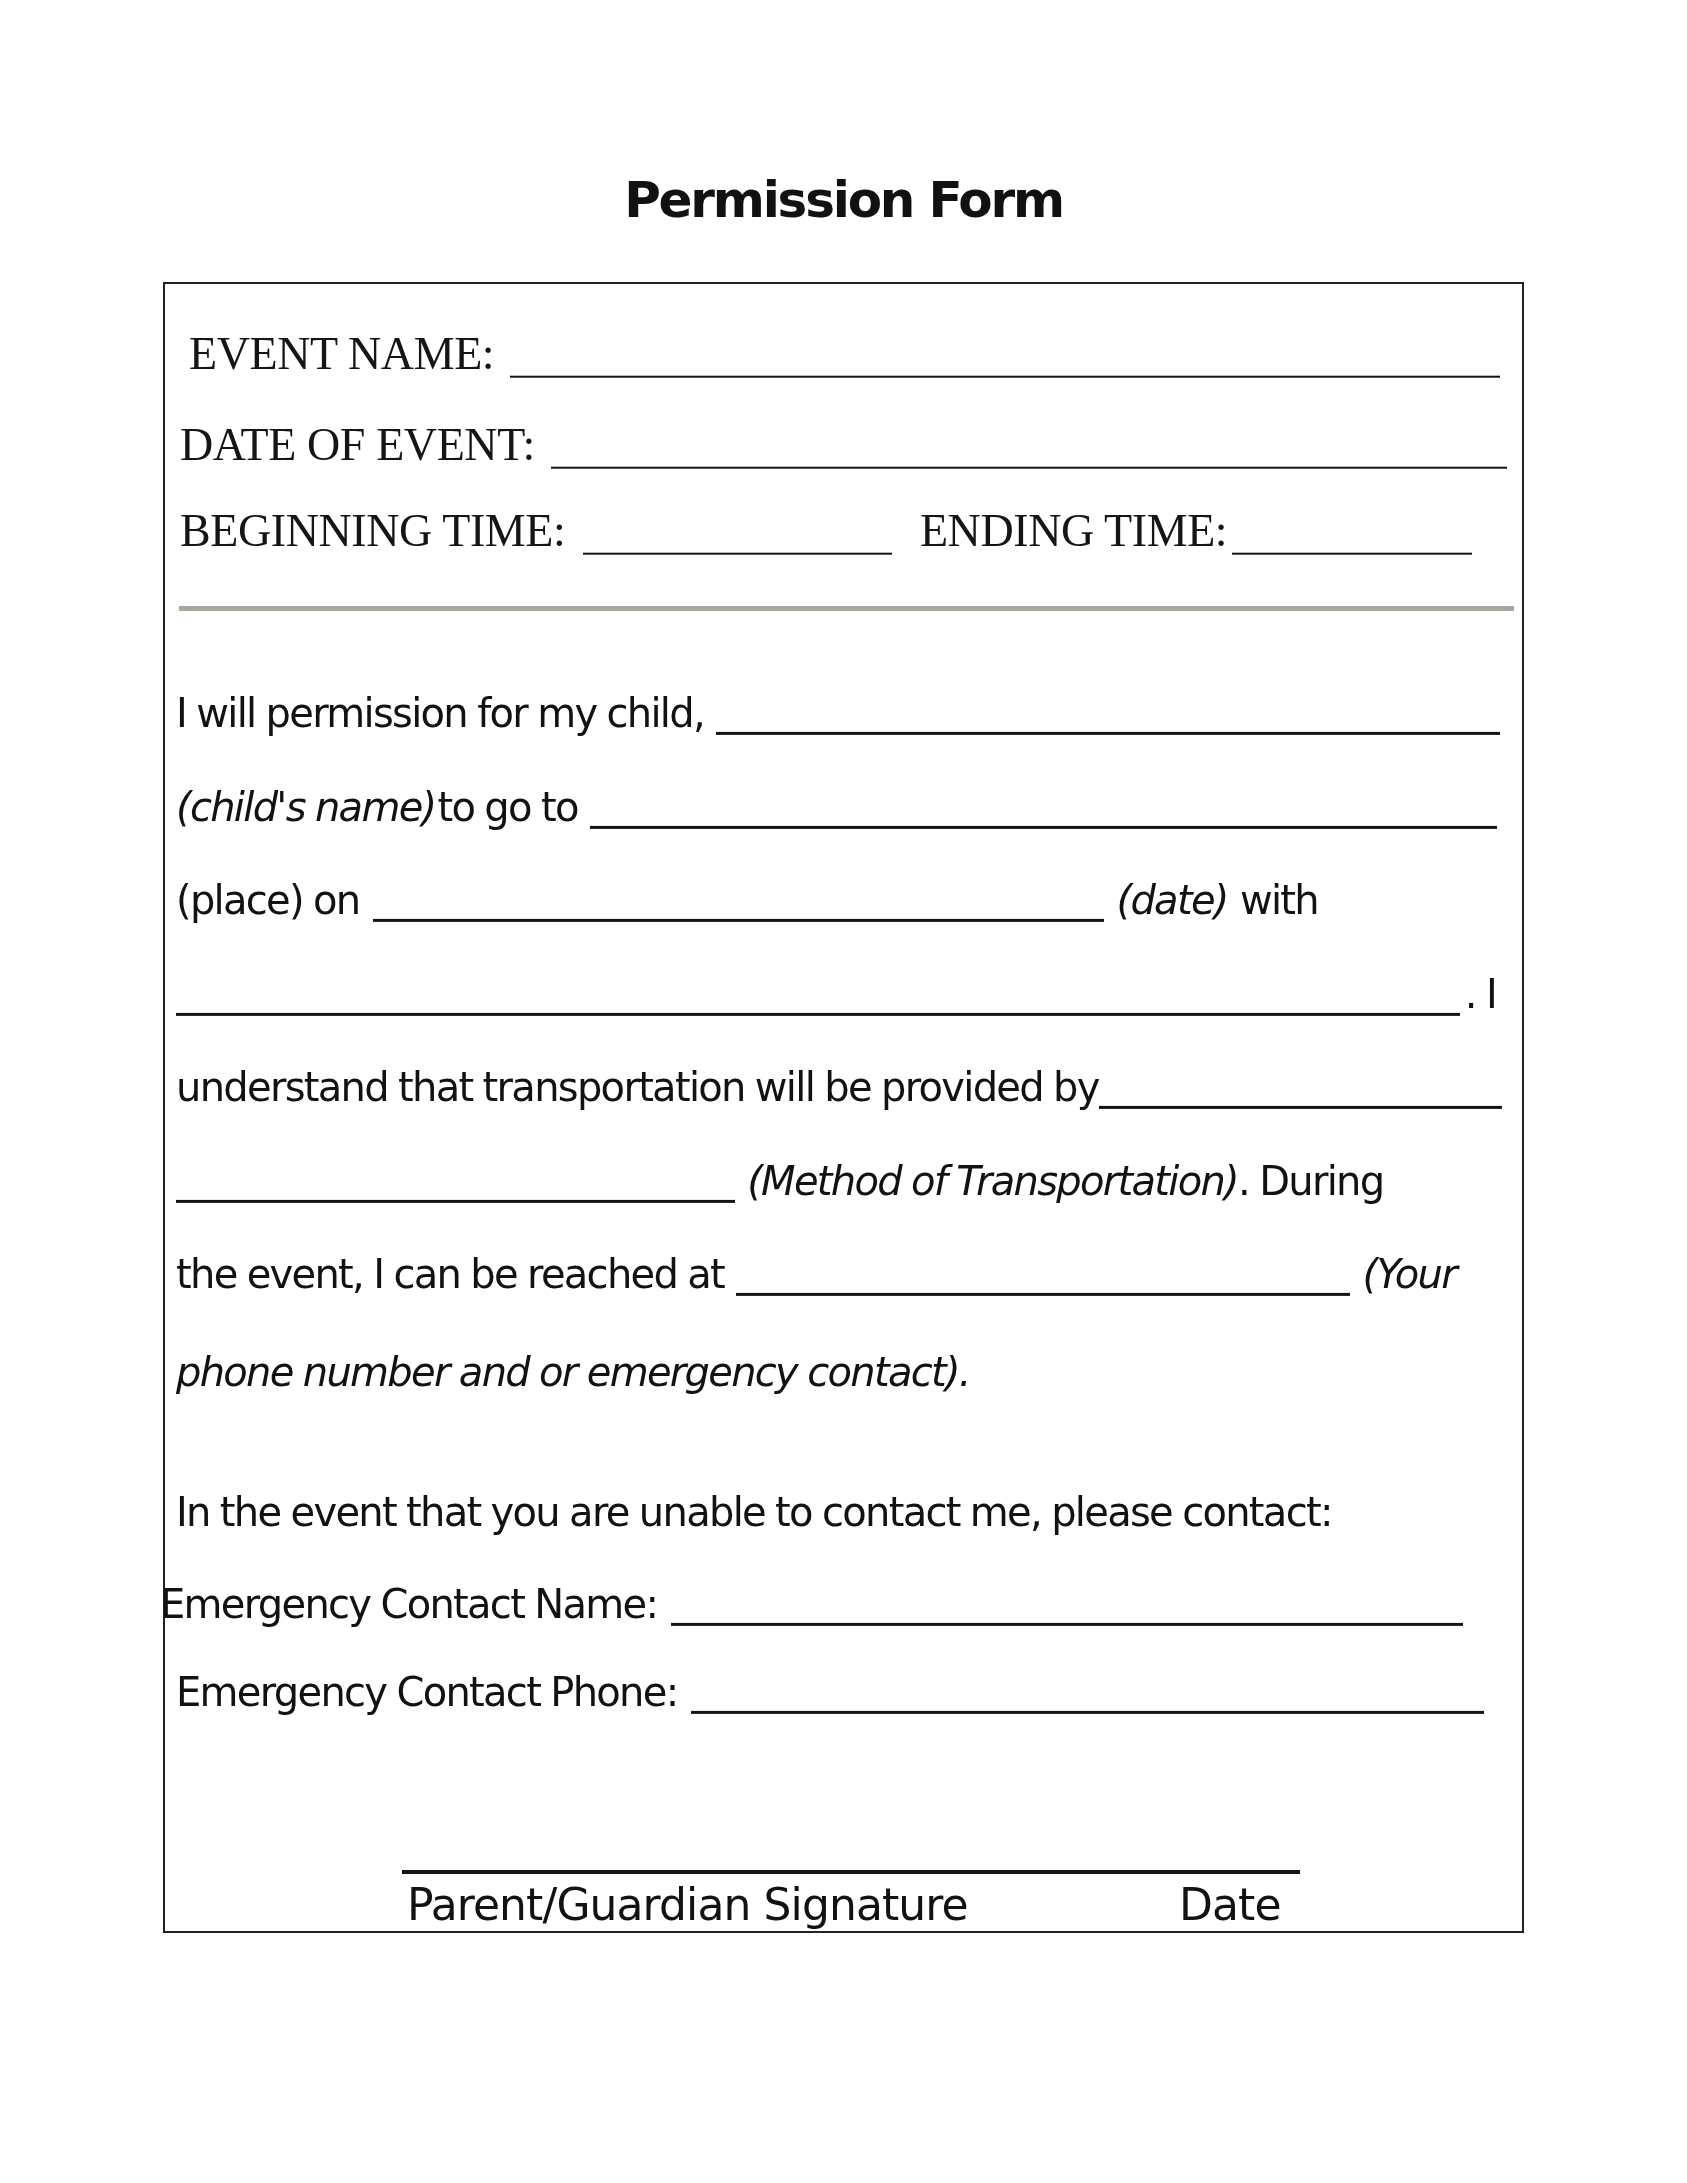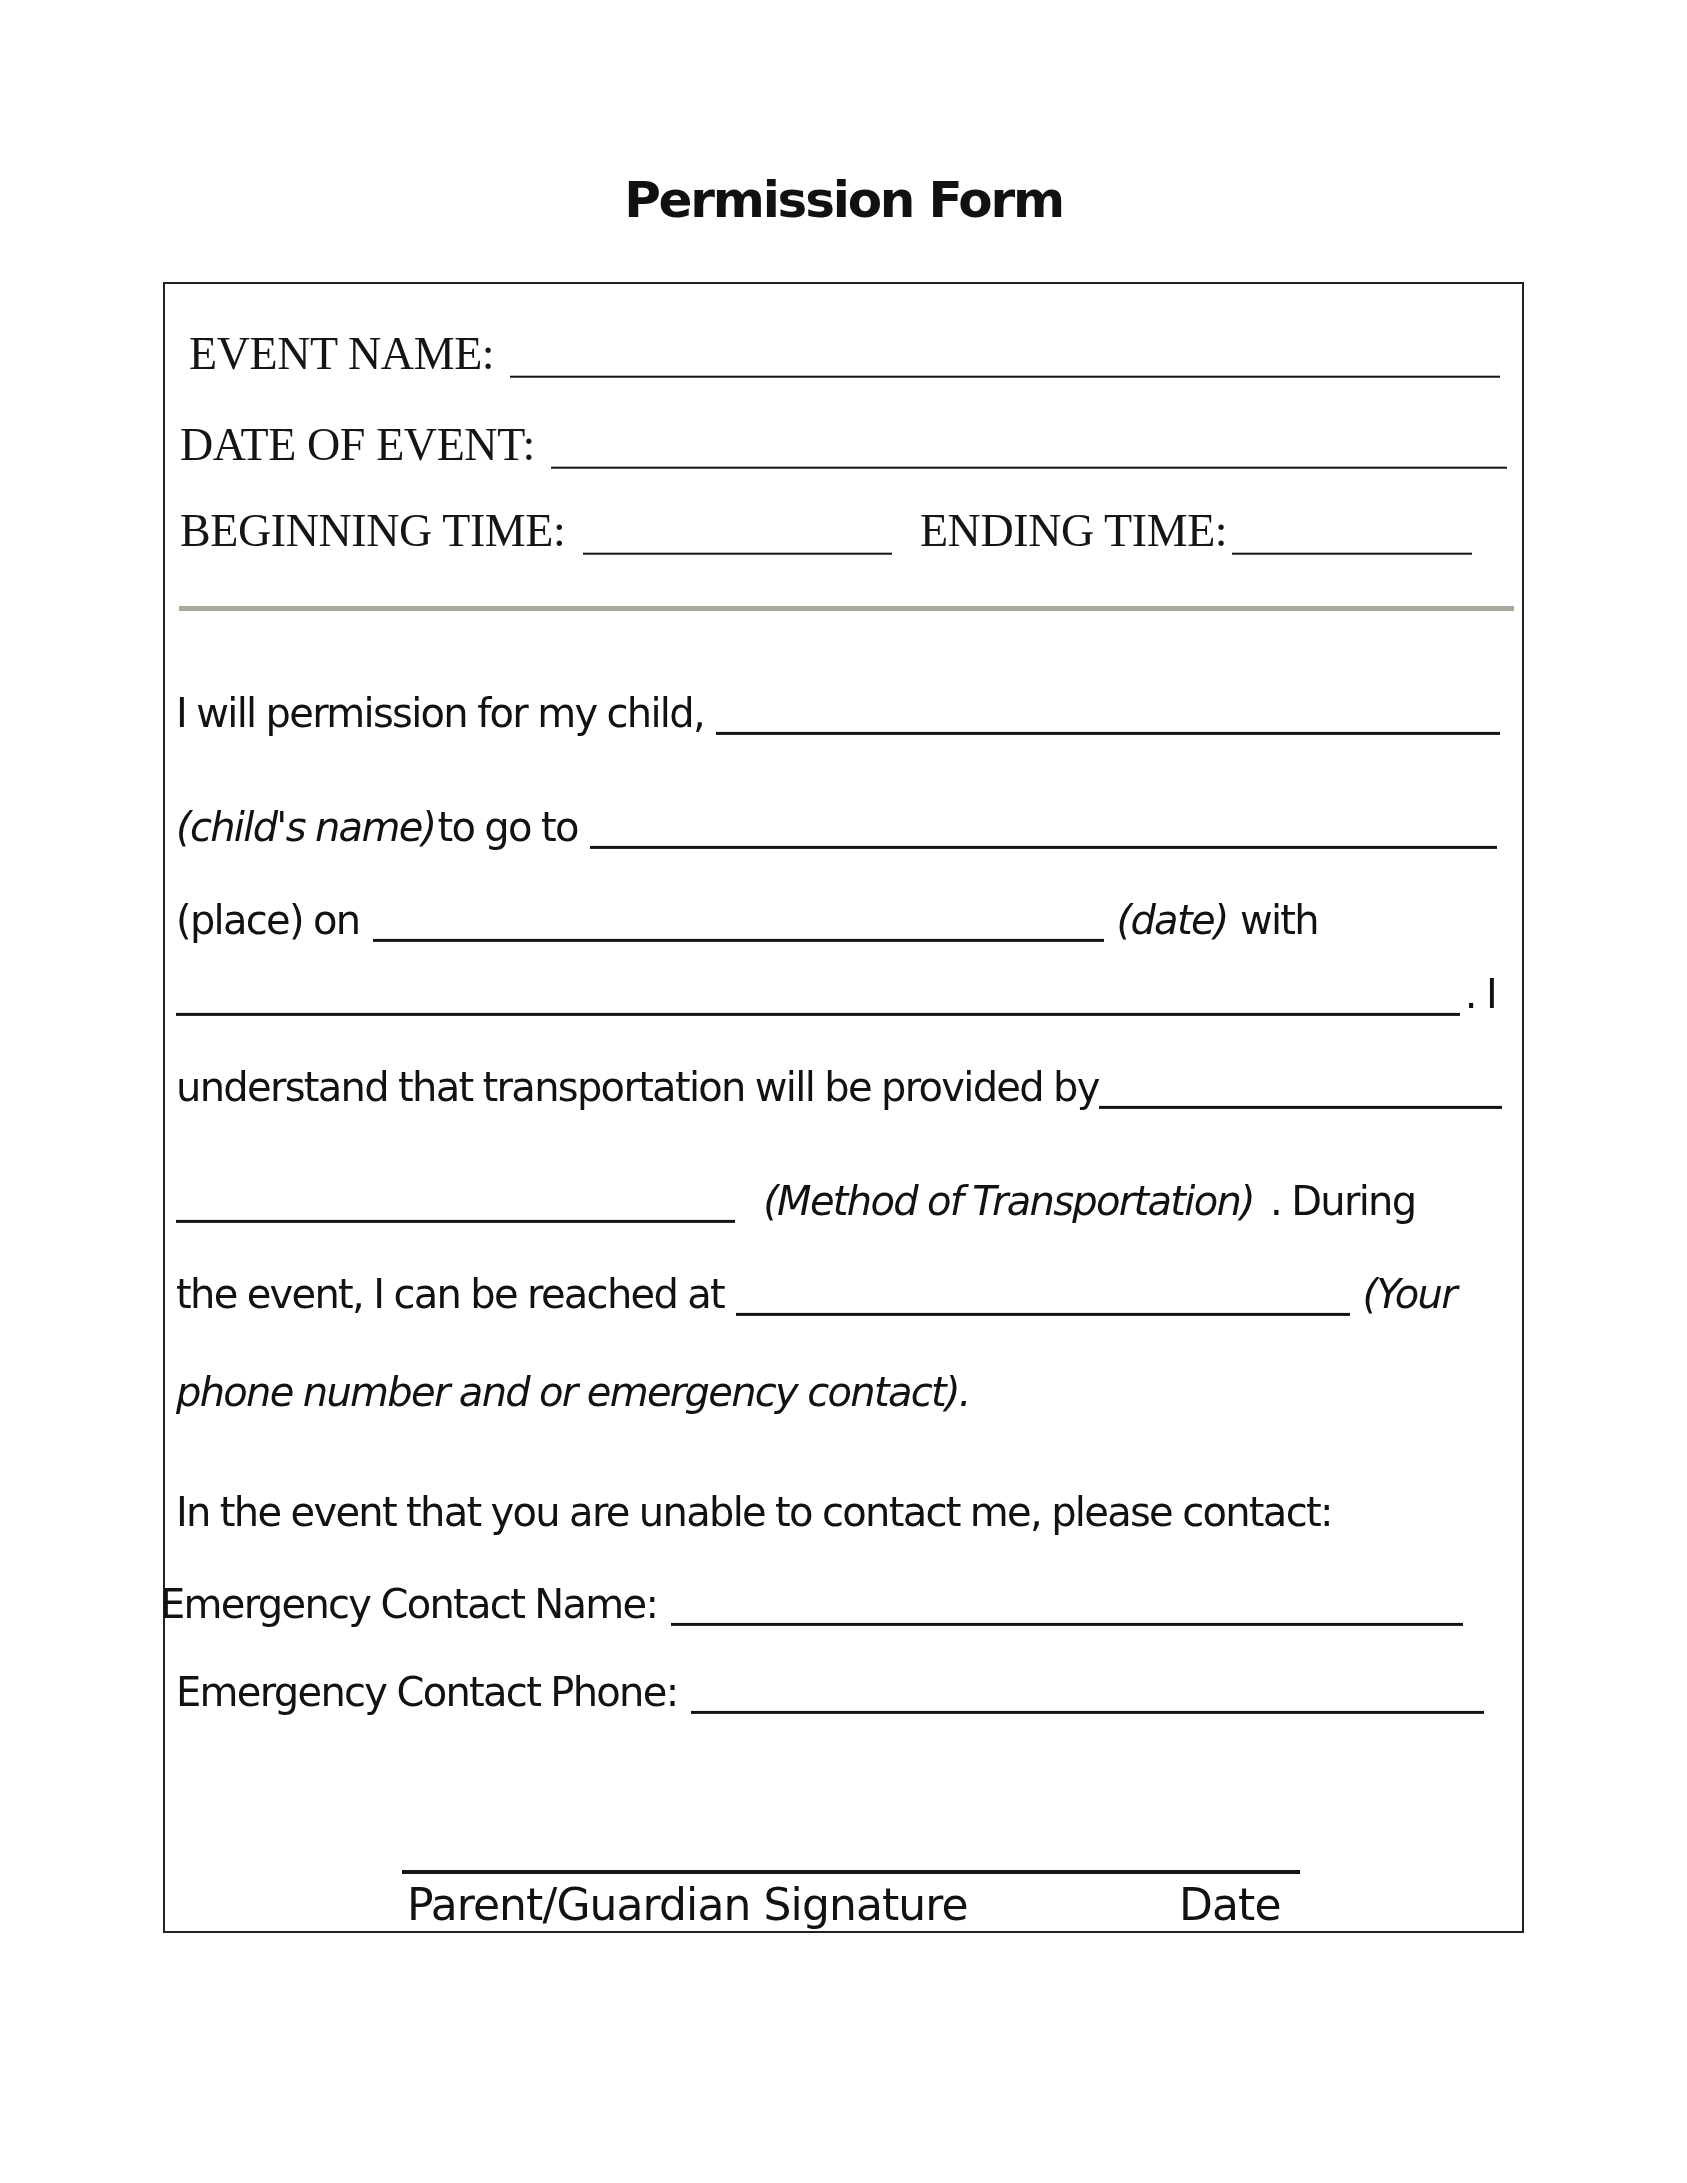--- a/index.html
+++ b/index.html
@@ -50,21 +50,21 @@
     height: 0;
     border-bottom: 3.5px solid #141414;
     transform: translateY(7.9px);
     flex: none;
   }
   .serif-row .blank {
     border-bottom-width: 2.6px;
     transform: translateY(8.7px);
   }
   .fill { flex: 1 1 auto; }
-  .it { font-style: italic; margin-top: 20px; }
+  .it { font-style: italic; }
   .ml5  { margin-left: 4.4px; }
   .ml12 { margin-left: 2px; }
   .ml14 { margin-left: 12.2px; }
   .ml16 { margin-left: 14px; }
   .ml18 { margin-left: 15.7px; }
   .ml20 { margin-left: 17.5px; }
   .ml32 { margin-left: 28px; }
   .divider {
     position: absolute;
     left: 179px; top: 606px;
@@ -133,21 +133,21 @@
 <div class="row" style="left:176px; top:974px; width:1320px;">
   <span class="blank fill"></span>
   <span class="ml5">. I</span>
 </div>
 
 <div class="row" style="left:176px; top:1067px; width:1326px;text-align:center;">
   <span>understand that transportation will be provided by</span>
   <span class="blank fill"></span>
 </div>
 
-<div class="row" style="left:176px; top:1161px; width:1280px;gap:16px;">
+<div class="row" style="left:176px; top:1161px; width:1280px;">
   <span class="blank" style="width:559px;"></span>
   <span class="it ml14">(Method of Transportation)</span>
   <span>. During</span>
 </div>
 
 <div class="row" style="left:176px; top:1254px; width:1280px;">
   <span>the event, I can be reached at</span>
   <span class="blank fill ml14"></span>
   <span class="it ml14">(Your</span>
 </div>

